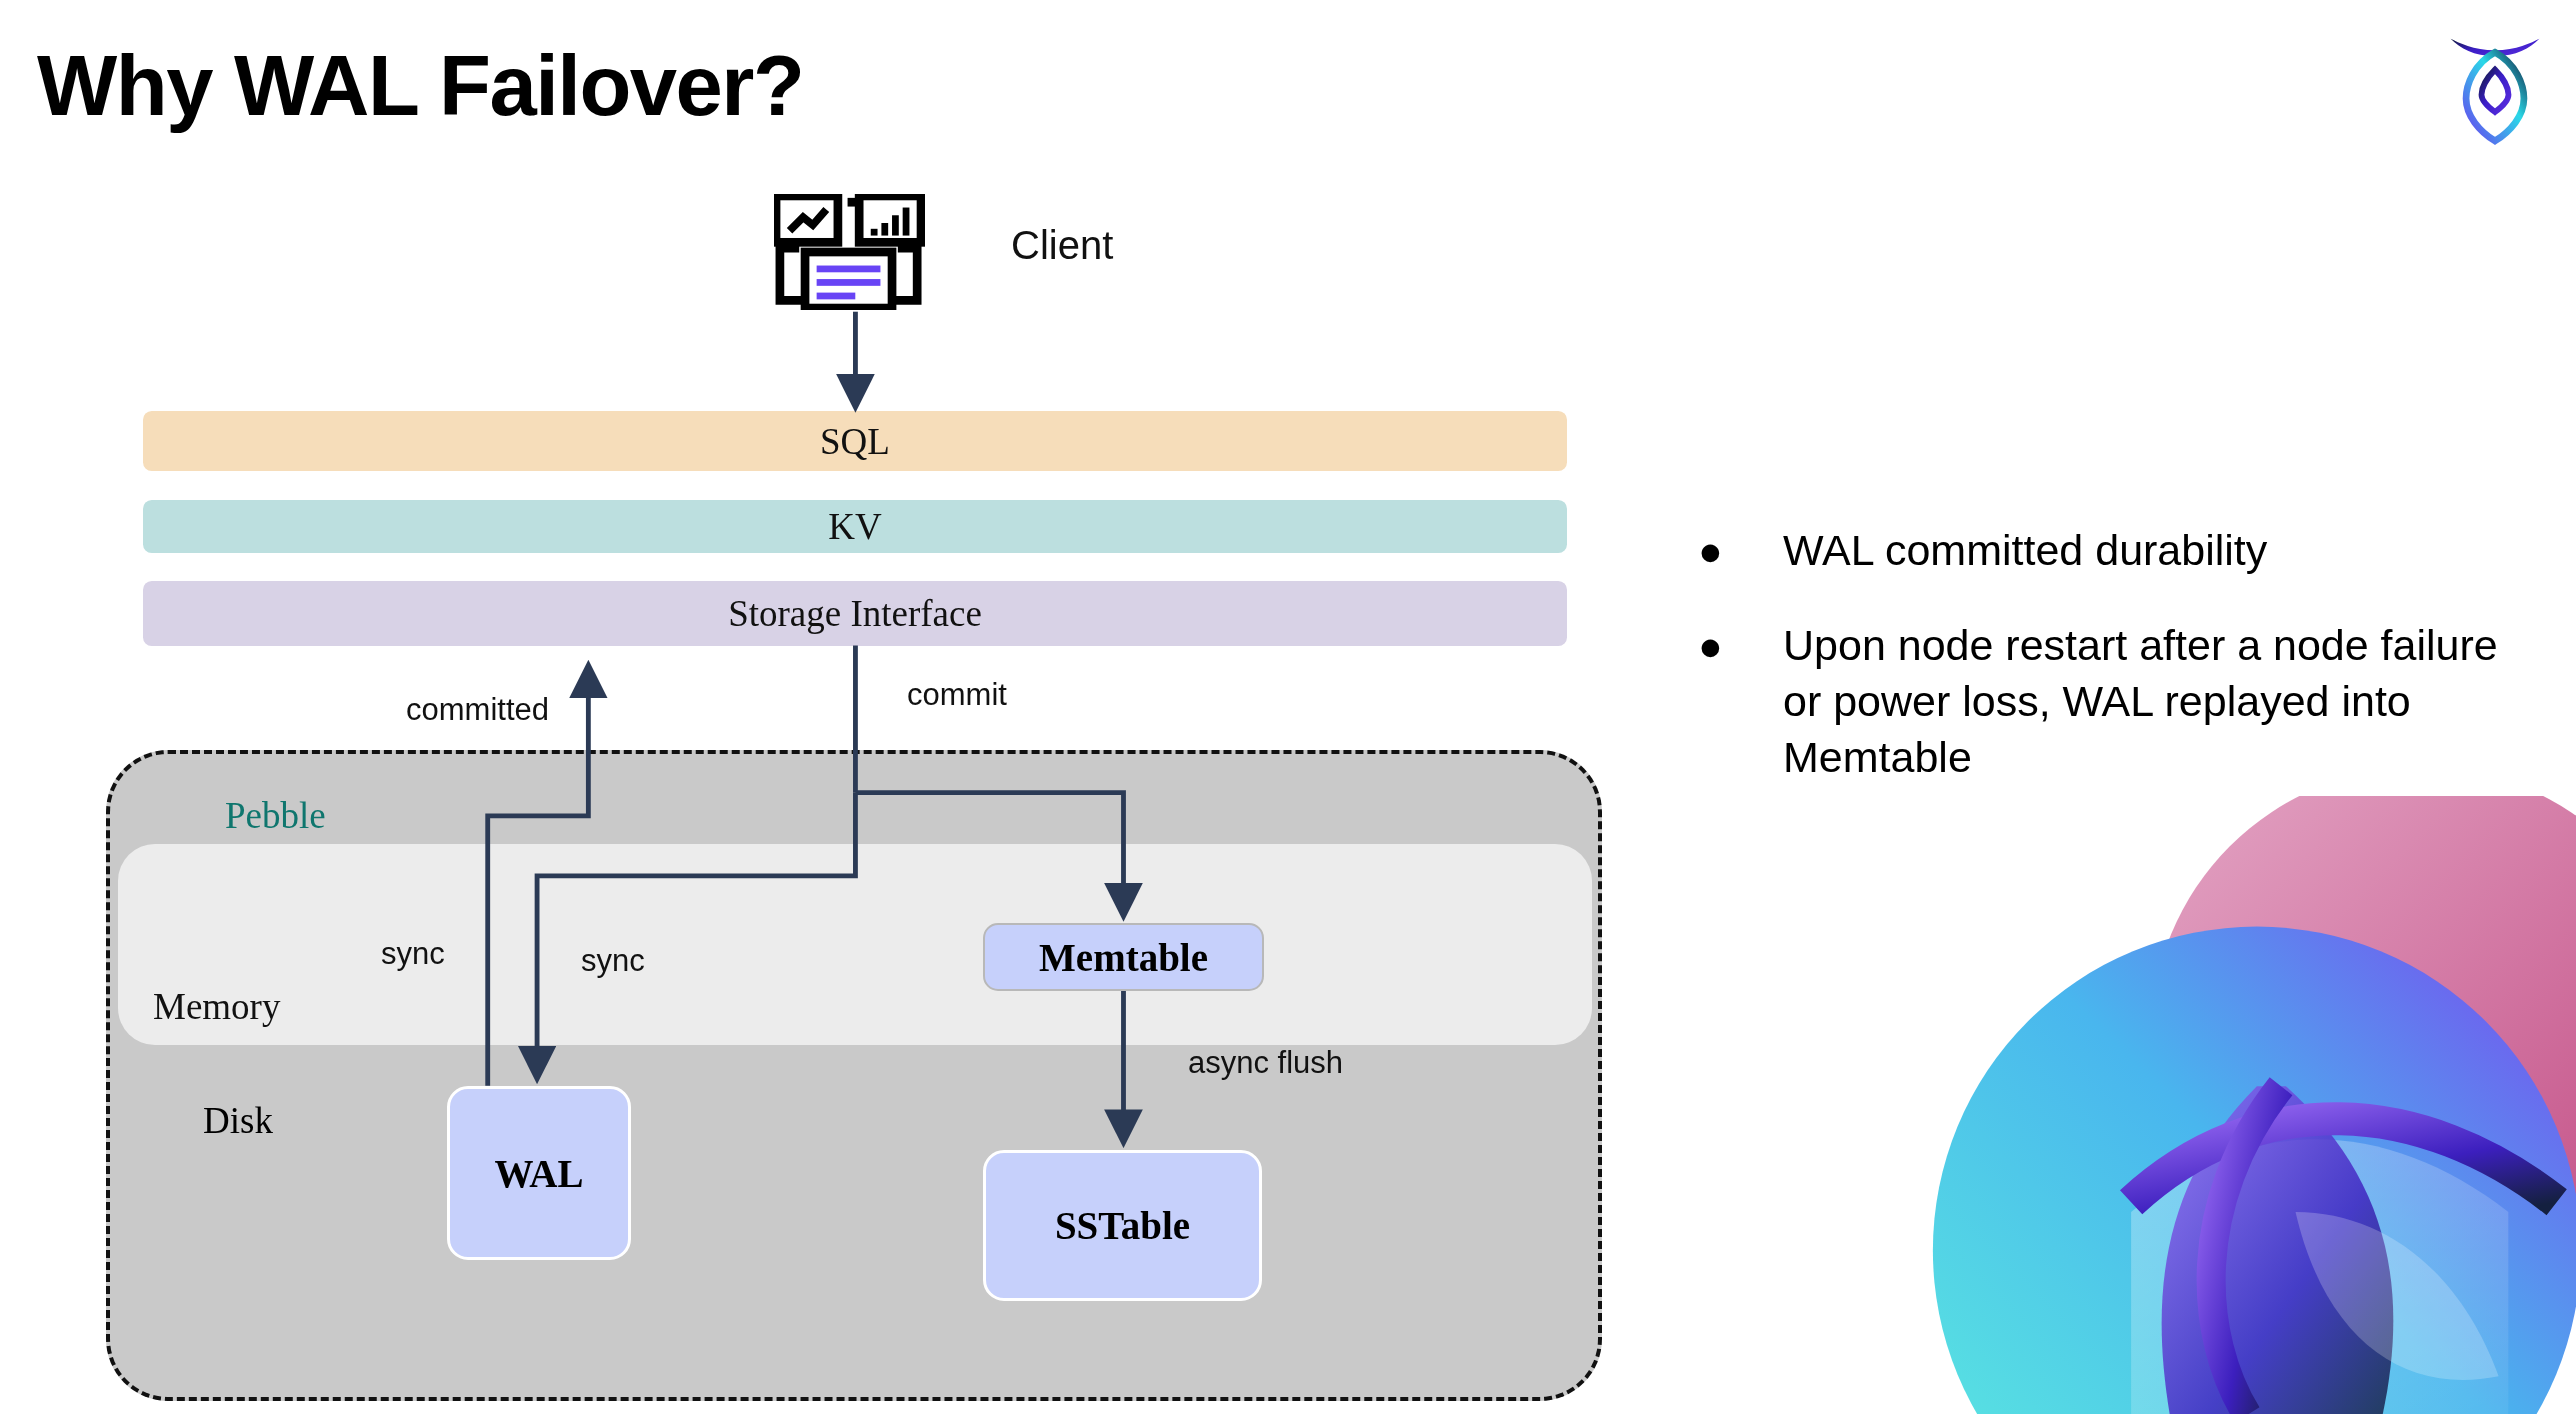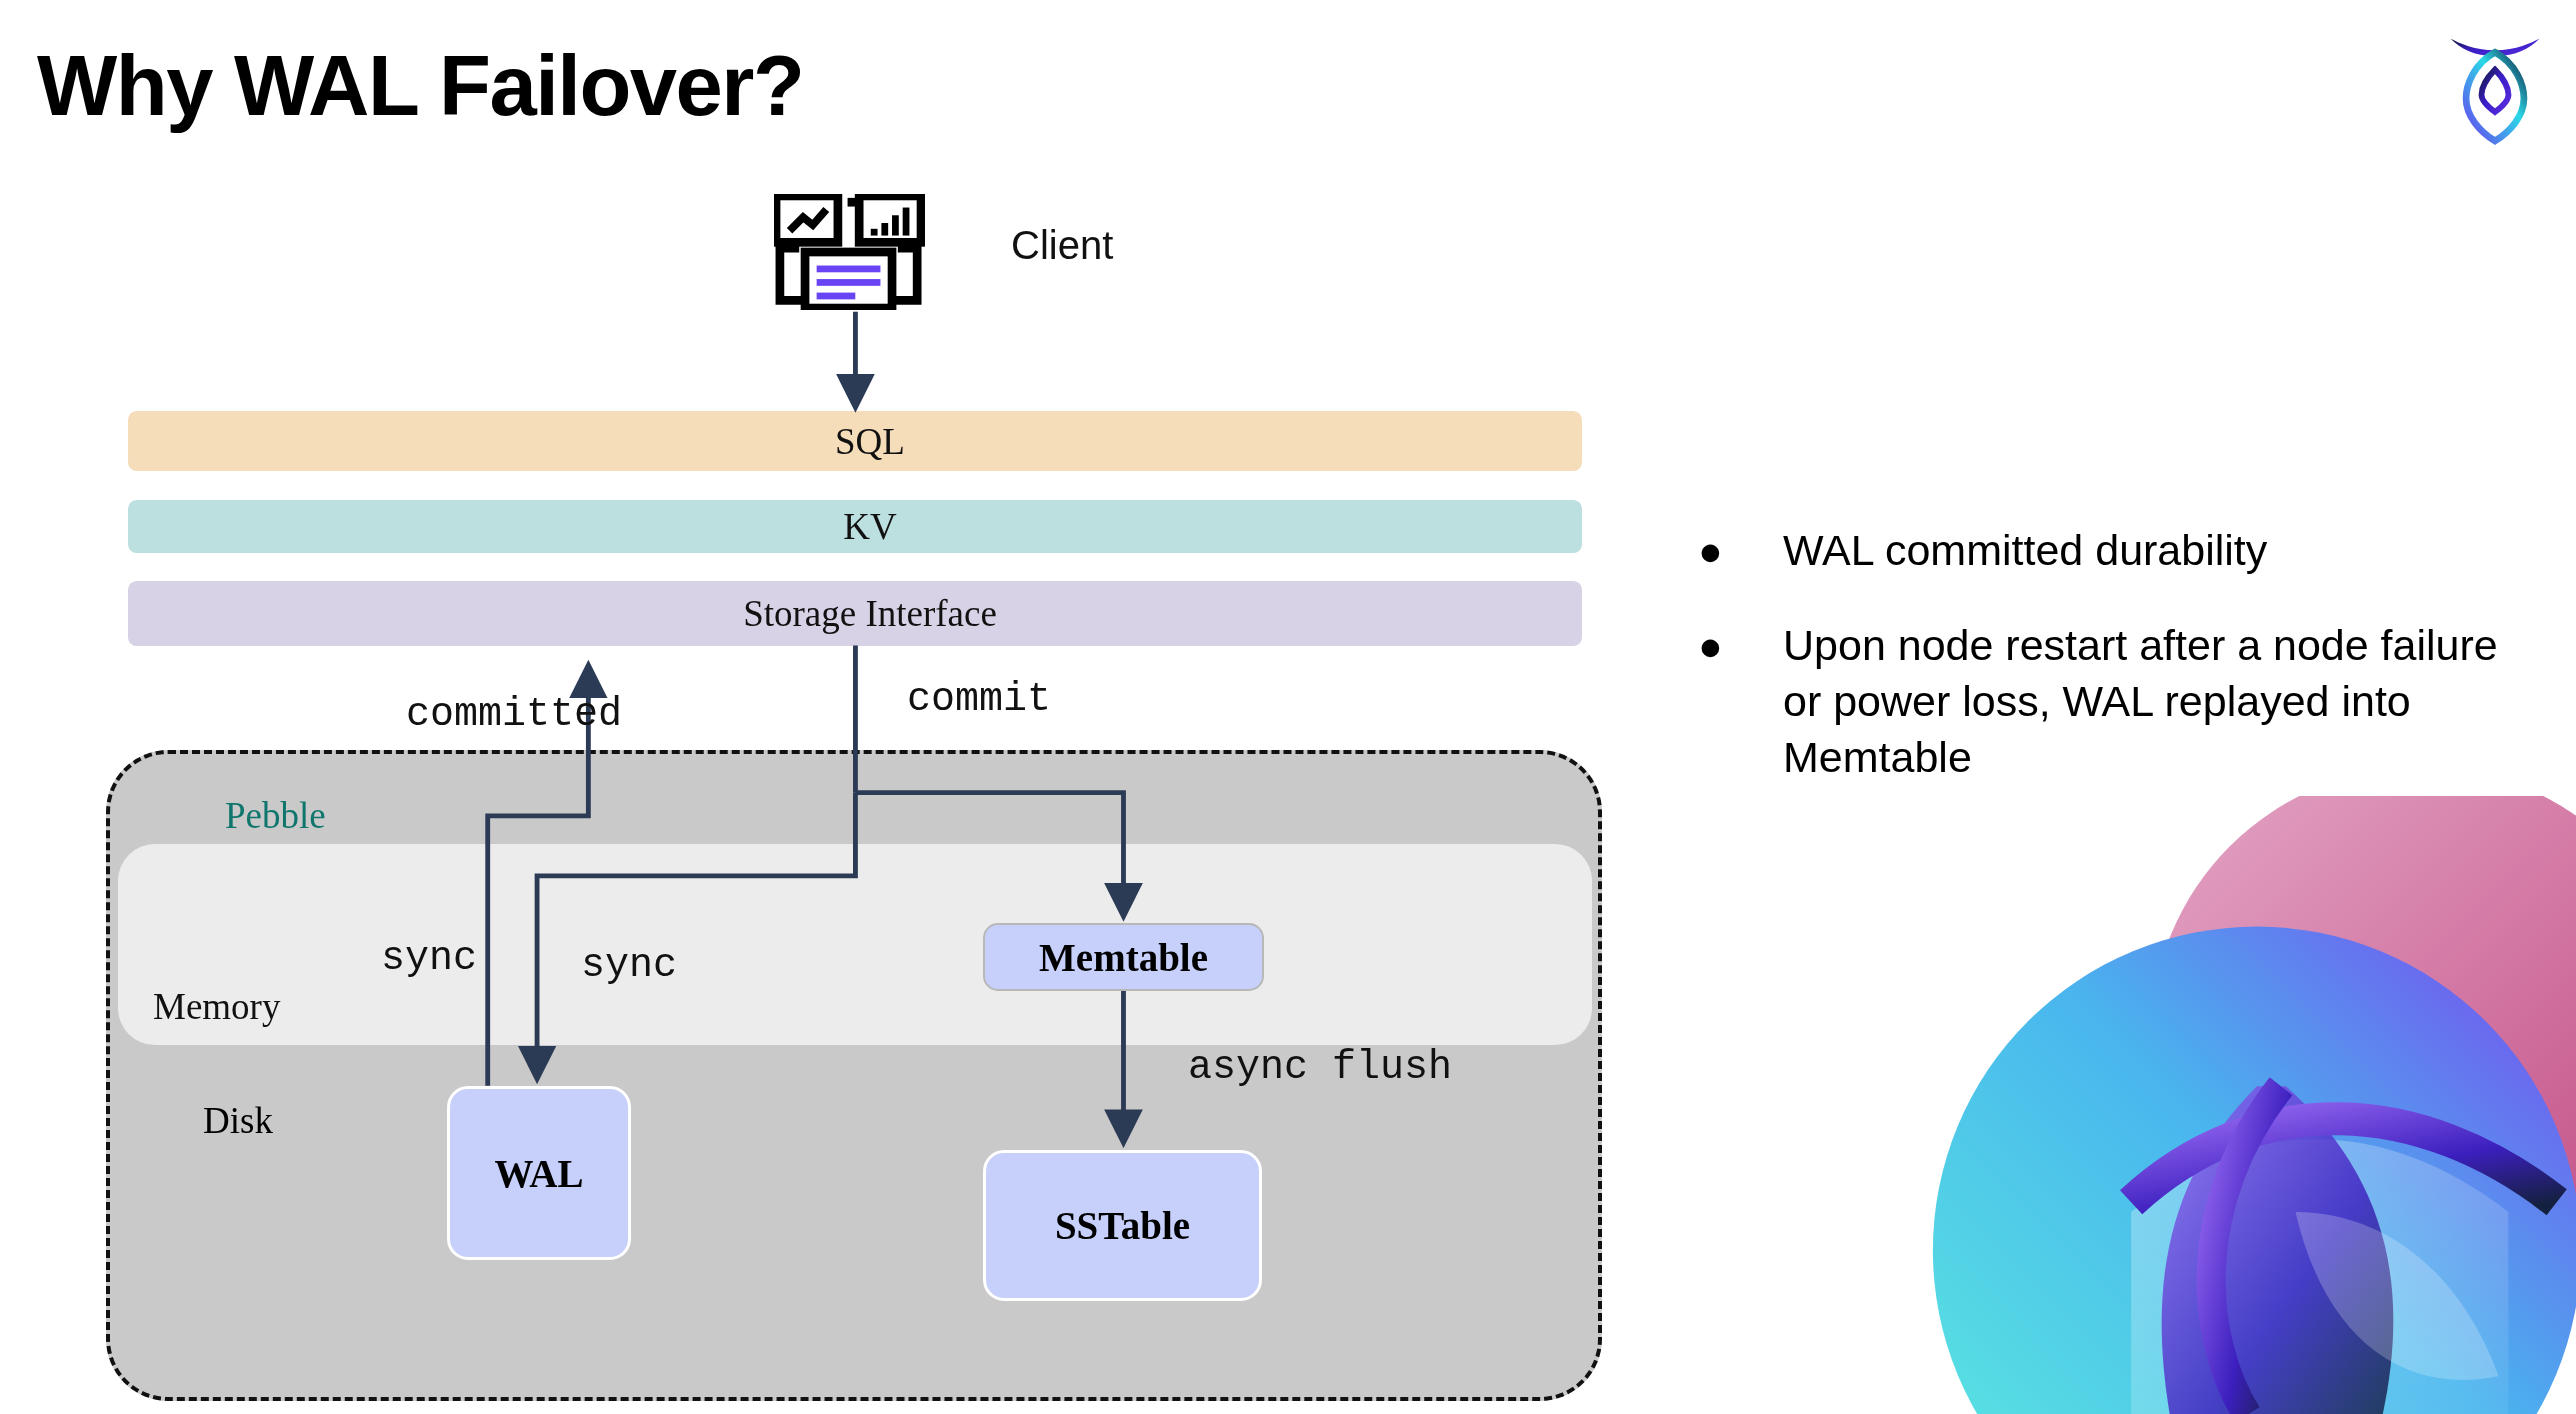--- a/index.html
+++ b/index.html
@@ -25,23 +25,23 @@
 
   
   .client-icon{position:absolute;left:774px;top:194px;width:151px;height:116px;}
   .client-label{
     position:absolute;left:1011px;top:223px;
     font-size:40px;color:#111;font-family:"Liberation Sans", sans-serif;
   }
 
   
   .bar{
-    position:absolute;left:128px;width:1424px;border-radius:8.7px;
+    position:absolute;left:143px;width:1424px;border-radius:8.7px;
     display:flex;align-items:center;justify-content:center;
-    font-family:"Liberation Serif", serif;font-size:37px;color:#111;padding-left:30px;
+    font-family:"Liberation Serif", serif;font-size:37px;color:#111;
   }
   .bar-sql{top:411px;height:60px;background:#f6ddba;}
   .bar-kv {top:500px;height:53px;background:#bcdfdf;}
   .bar-si {top:581px;height:65px;background:#d8d2e6;}
 
   
   .pebble{
     position:absolute;left:106px;top:750px;width:1496px;height:651px;
     border:4.8px dashed #111;border-radius:62px;background:#c9c9c9;
     box-sizing:border-box;
@@ -69,22 +69,22 @@
     display:flex;align-items:center;justify-content:center;
     font-family:"Liberation Serif", serif;font-weight:bold;font-size:39px;color:#000;
     box-sizing:border-box;
   }
   .box-memtable{left:983px;top:923px;width:281px;height:68px;border:2.9px solid #b8b8b8;border-radius:15px;}
   .box-wal{left:447px;top:1086px;width:184px;height:174px;}
   .box-sstable{left:983px;top:1150px;width:279px;height:151px;}
 
   
   .edge-label{
-    position:absolute;font-family:Liberation Mono, monospace;
-    font-size:40px;color:#111;white-space:nowrap;
+    position:absolute;font-family:Liberation Sans, sans-serif;
+    font-size:31px;color:#111;white-space:nowrap;
   }
   .lbl-committed{left:406px;top:692px;}
   .lbl-commit{left:907px;top:677px;}
   .lbl-sync1{left:381px;top:936px;}
   .lbl-sync2{left:581px;top:943px;}
   .lbl-async{left:1188px;top:1045px;}
 
   
   .bullets{position:absolute;left:1698px;top:523px;width:823px;}
   .bullet{display:flex;align-items:flex-start;margin-bottom:39px;}

